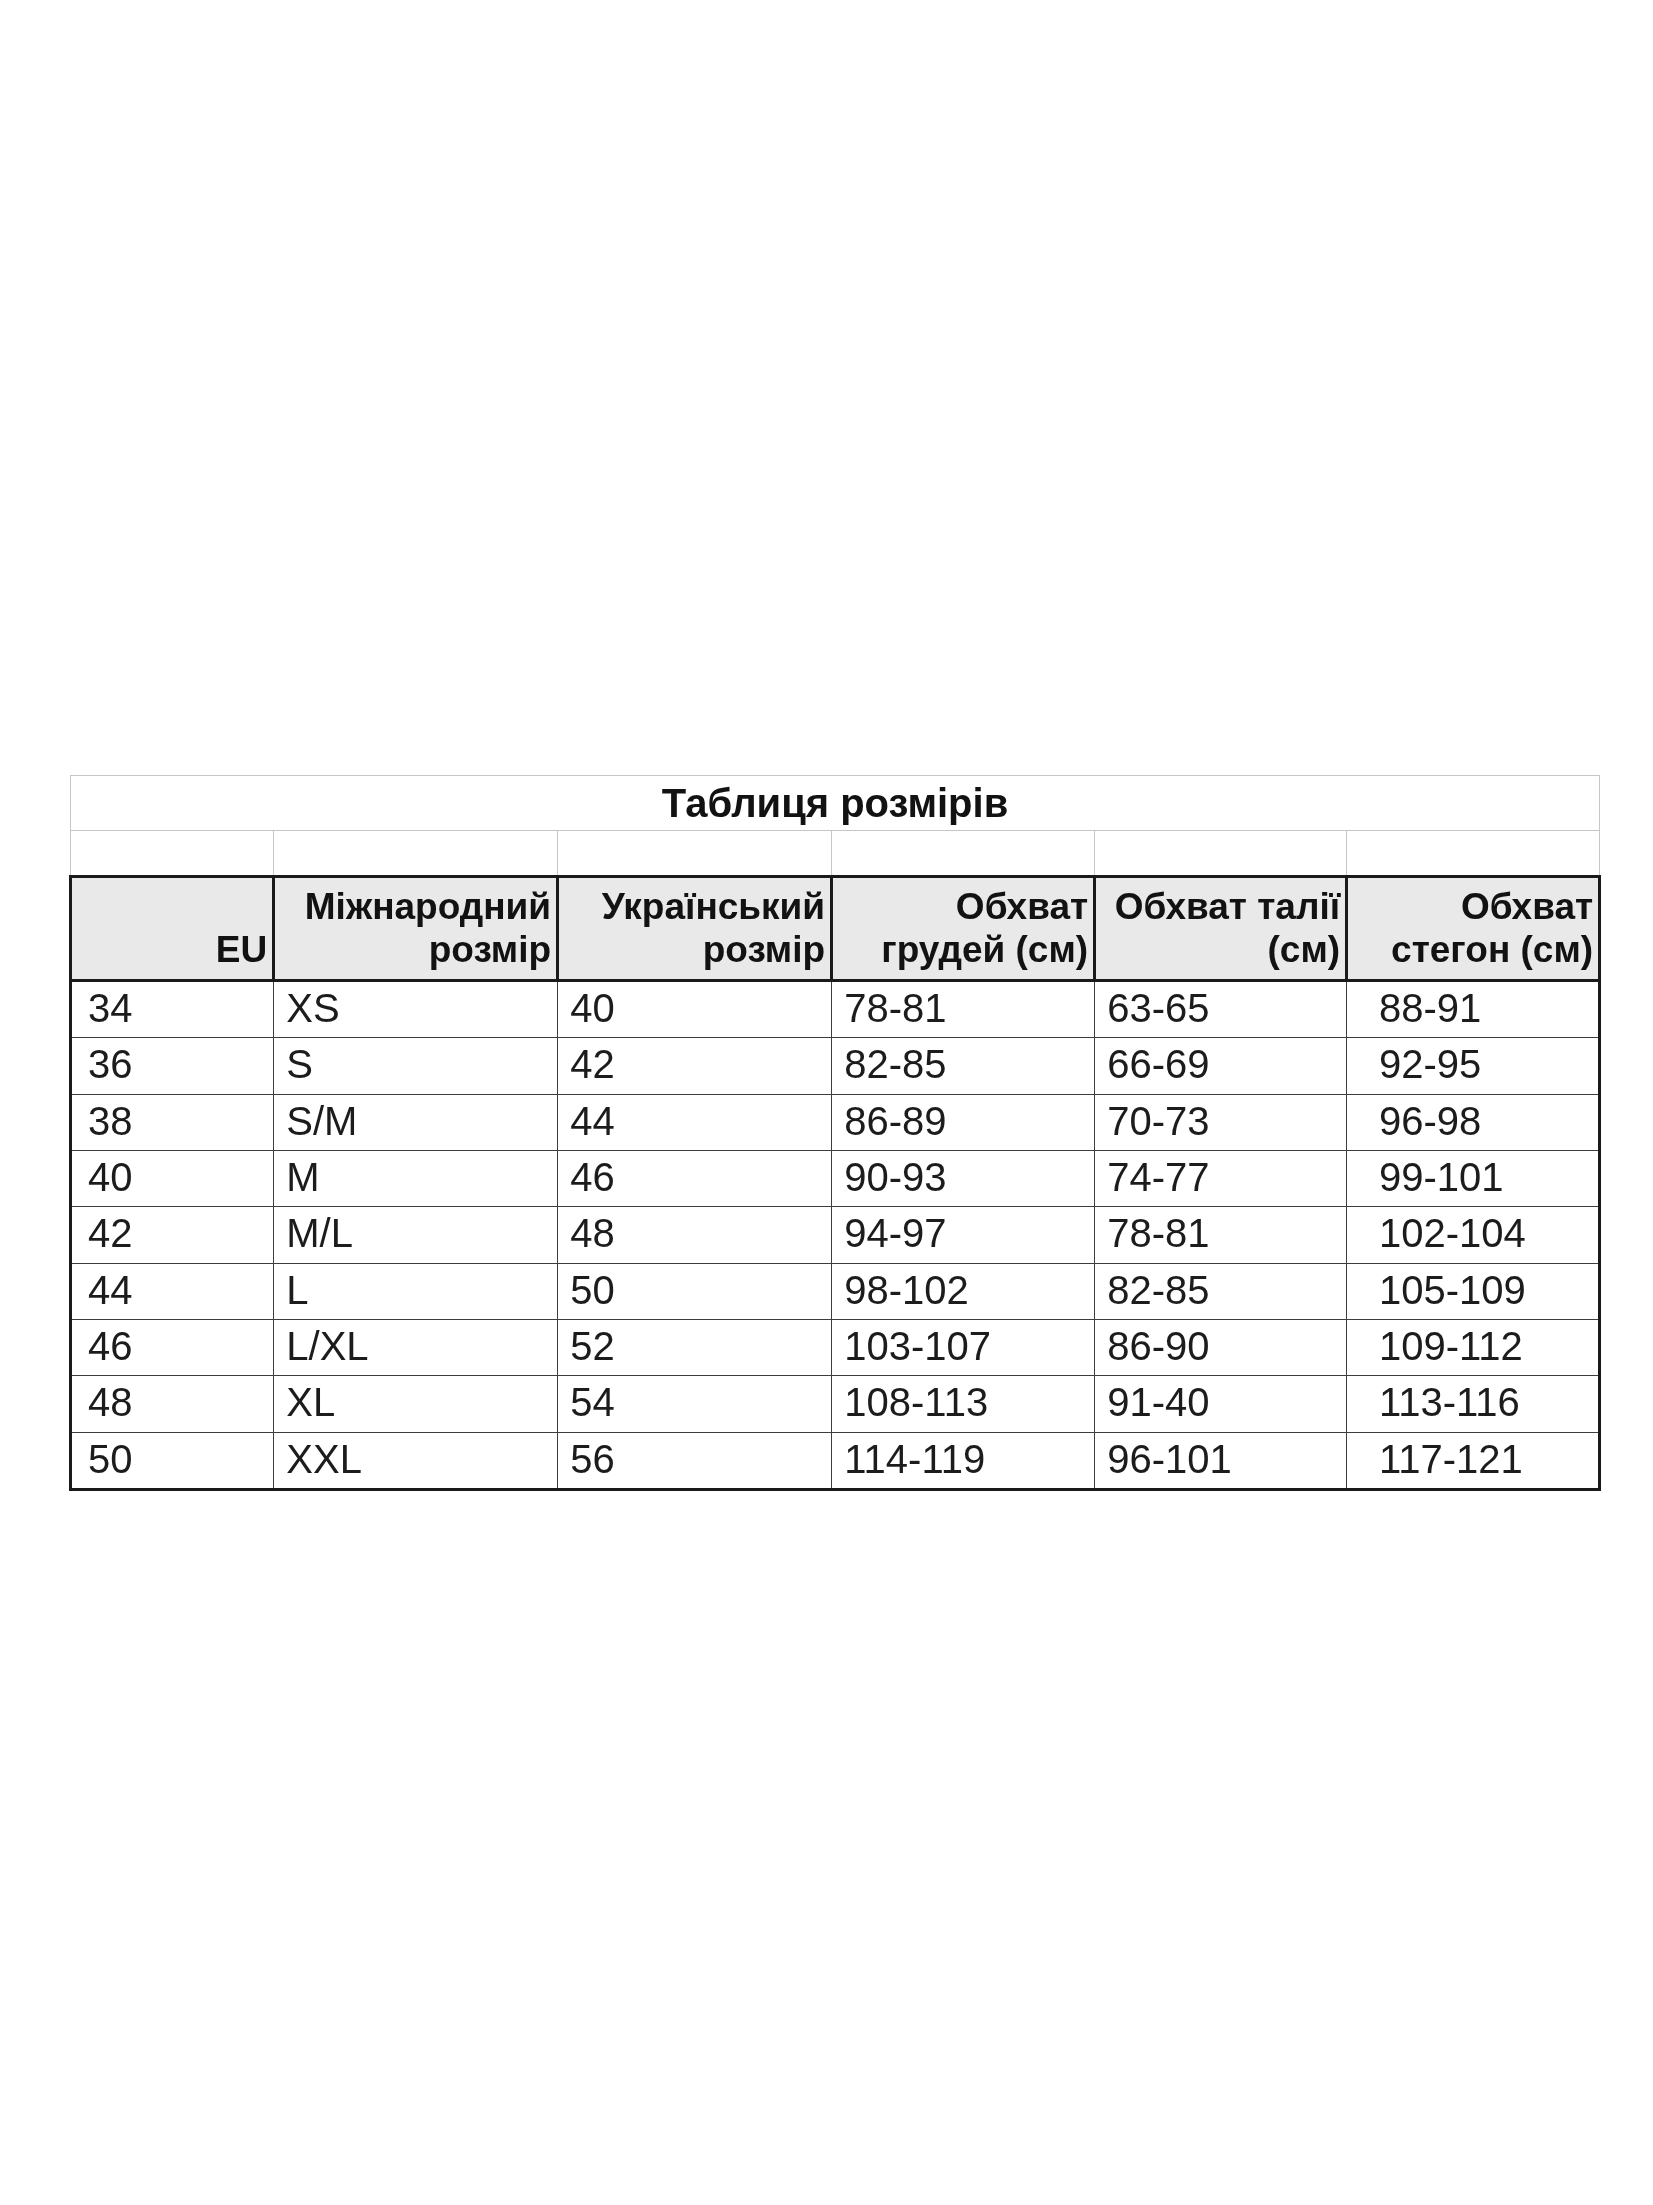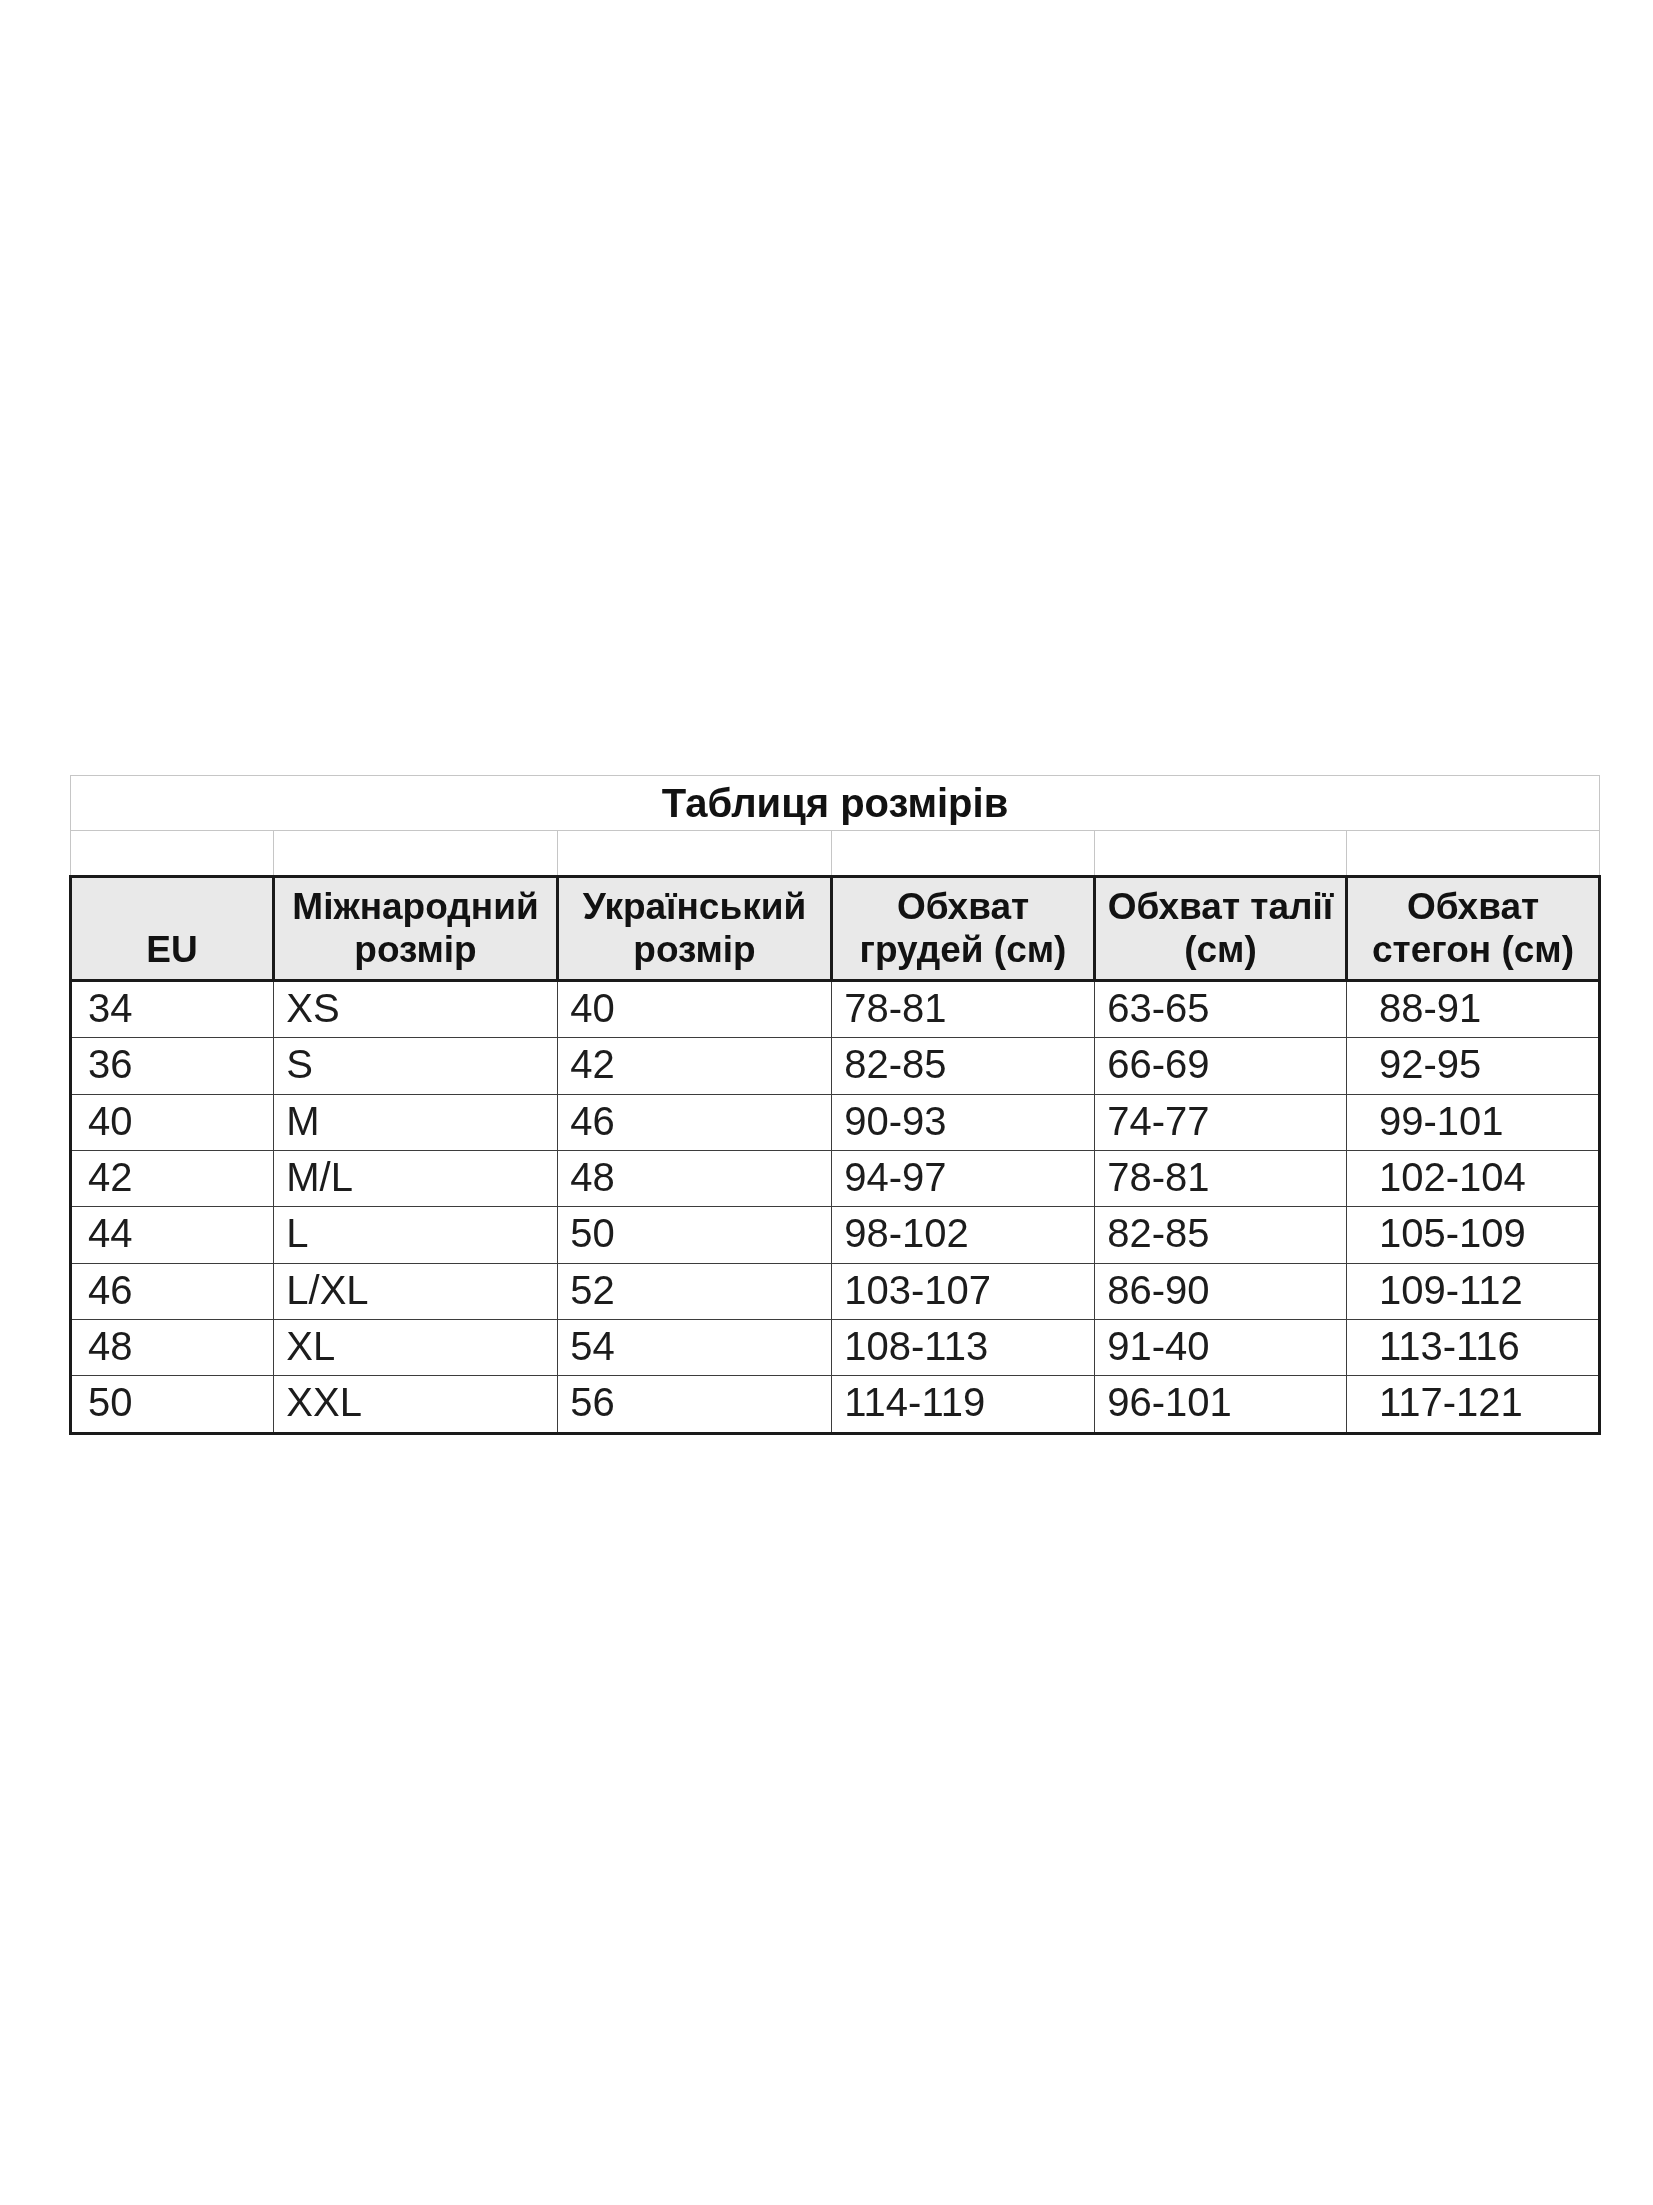--- a/index.html
+++ b/index.html
@@ -48,21 +48,21 @@
     height: 42px;
     border: 1.6px solid #c6c6c6;
     background: #ffffff;
   }
   
   .header-row th {
     height: 93px;
     border: 3.3px solid #1a1a1a;
     background: #e9e9e9;
     vertical-align: bottom;
-    text-align: center;
+    text-align: right;
     padding: 0 4.9px 8.2px 4.9px;
     font-size: 37px;
     font-weight: bold;
     color: #121212;
   }
   .header-row .hl {
     display: block;
     line-height: 43px;
     white-space: nowrap;
   }
@@ -147,20 +147,28 @@
         </tr>
         <tr class="data-row">
           <td>36</td>
           <td>S</td>
           <td>42</td>
           <td>82-85</td>
           <td>66-69</td>
           <td>92-95</td>
         </tr>
         <tr class="data-row">
+          <td>38</td>
+          <td>S/M</td>
+          <td>44</td>
+          <td>86-89</td>
+          <td>70-73</td>
+          <td>96-98</td>
+        </tr>
+        <tr class="data-row">
           <td>40</td>
           <td>M</td>
           <td>46</td>
           <td>90-93</td>
           <td>74-77</td>
           <td>99-101</td>
         </tr>
         <tr class="data-row">
           <td>42</td>
           <td>M/L</td>

